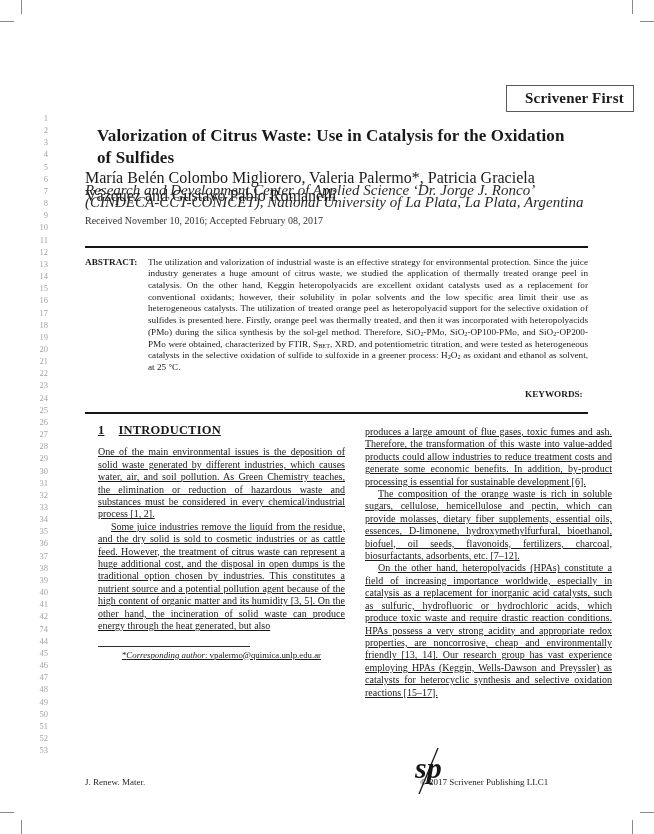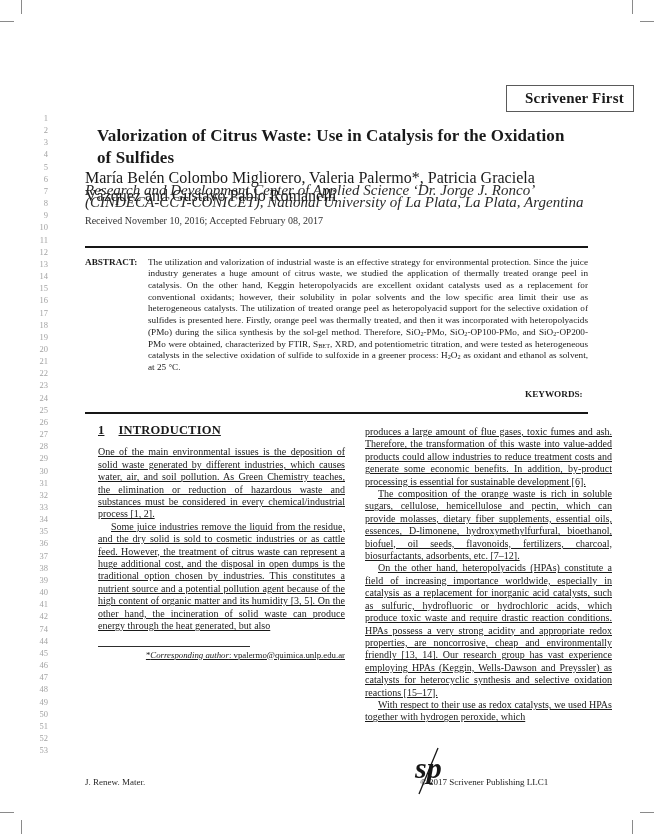--- a/index.html
+++ b/index.html
@@ -68,21 +68,21 @@
   .col{width:247px;flex:0 0 247px;font-size:10px;line-height:12.4px;text-align:justify;}
   .col.right{margin-top:2px;}
   .sec-heading{font-size:12.5px;font-weight:bold;margin:0 0 10px 0;letter-spacing:.2px;}
   .sec-heading .sec-num{margin-right:14px;}
   .col p{margin:0;}
   .col p + p{text-indent:13px;}
 
   
   .footnote{margin-top:13px;}
   .footnote-rule{width:152px;height:1px;background:#2d2d2d;margin-bottom:3px;}
-  .footnote-text{font-size:8.8px;line-height:11px;text-align:right;}
+  .footnote-text{font-size:8.8px;line-height:11px;text-align:center;}
   .footnote-text .fn-label{font-style:italic;}
 
   
   .footer-journal{
     position:absolute;top:777px;left:85px;
     font-size:9px;color:#2a2a2a;
   }
   .footer-logo{position:absolute;top:747px;left:406px;}
   .footer-right{
     position:absolute;top:777px;left:420px;width:168px;
@@ -185,21 +185,20 @@
       <p>Some juice industries remove the liquid from the residue, and the dry solid is sold to cosmetic industries or as cattle feed. However, the treatment of citrus waste can represent a huge additional cost, and the disposal in open dumps is the traditional option chosen by industries. This constitutes a nutrient source and a potential pollution agent because of the high content of organic matter and its humidity [3, 5]. On the other hand, the incineration of solid waste can produce energy through the heat generated, but also</p>
       <div class="footnote">
         <div class="footnote-rule"></div>
         <div class="footnote-text"><span>*</span><span class="fn-label">Corresponding author</span><span>: vpalermo@quimica.unlp.edu.ar</span></div>
       </div>
     </div>
     <div class="col right">
       <p>produces a large amount of flue gases, toxic fumes and ash. Therefore, the transformation of this waste into value-added products could allow industries to reduce treatment costs and generate some economic benefits. In addition, by-product processing is essential for sustainable development [6].</p>
       <p>The composition of the orange waste is rich in soluble sugars, cellulose, hemicellulose and pectin, which can provide molasses, dietary fiber supplements, essential oils, essences, D-limonene, hydroxymethylfurfural, bioethanol, biofuel, oil seeds, flavonoids, fertilizers, charcoal, biosurfactants, adsorbents, etc. [7–12].</p>
       <p>On the other hand, heteropolyacids (HPAs) constitute a field of increasing importance worldwide, especially in catalysis as a replacement for inorganic acid catalysts, such as sulfuric, hydrofluoric or hydrochloric acids, which produce toxic waste and require drastic reaction conditions. HPAs possess a very strong acidity and appropriate redox properties, are noncorrosive, cheap and environmentally friendly [13, 14]. Our research group has vast experience employing HPAs (Keggin, Wells-Dawson and Preyssler) as catalysts for heterocyclic synthesis and selective oxidation reactions [15–17].</p>
-      <p>With respect to their use as redox catalysts, we used HPAs together with hydrogen peroxide, which</p>
     </div>
   </div>
 
   <div class="footer-journal">J. Renew. Mater.</div>
   <div class="footer-logo">
     <svg width="46" height="48" viewBox="0 0 46 48">
       <text x="9" y="31" font-family="Liberation Serif, serif" font-style="italic" font-weight="bold" font-size="30" fill="#161616">sp</text>
       <line x1="32" y1="1" x2="13" y2="47" stroke="#161616" stroke-width="1.3"></line>
     </svg>
   </div>

